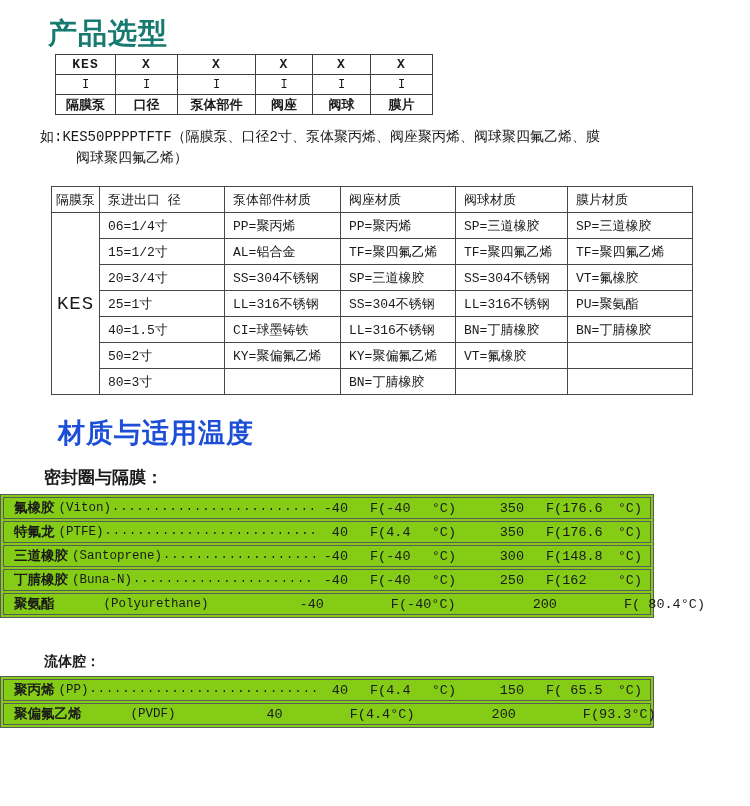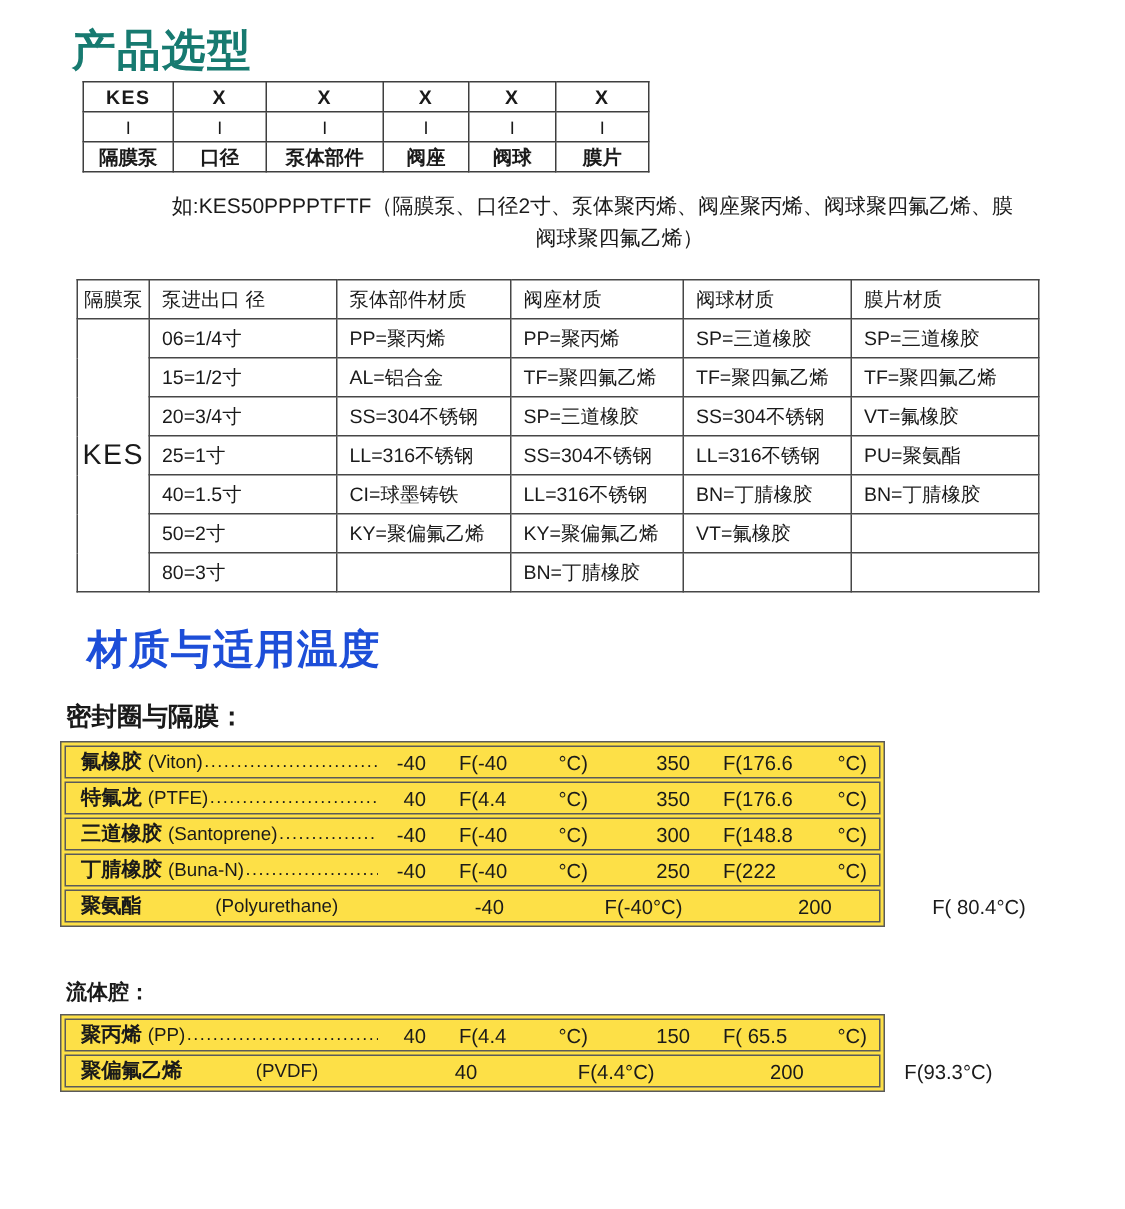--- a/index.html
+++ b/index.html
@@ -1,19 +1,19 @@
 <!DOCTYPE html>
 <html><head>
 <meta charset="utf-8">
 <style>
   * { margin:0; padding:0; box-sizing:border-box; }
   html,body { background:#fff; }
   .page {
     position:relative; width:750px; height:806px; background:#ffffff;
-    font-family:Liberation Sans, sans-serif; color:#1a1a1a; overflow:hidden;border-radius:21px;
+    font-family:Liberation Mono, monospace; color:#1a1a1a; overflow:hidden;border-radius:21px;
   }
   .h1 {
     margin:14px 0 0 48px; font-size:29px; font-weight:700;
     color:#177a70; letter-spacing:1px;
   }
   .h2 {
     margin:20px 0 0 58px; font-size:27px; font-weight:700;
     color:#1d4ed8; letter-spacing:1px;
   }
   .sublabel { margin:37px 0 6px 48px; font-size:15px; font-weight:700; }
@@ -23,34 +23,34 @@
   
   table.model { border-collapse:collapse; margin-left:55px; table-layout:fixed; width:377px; }
   table.model td {
     border:1px solid #3f3f3f; height:20px; text-align:center;
     font-size:13px; vertical-align:middle;
   }
   table.model tr.r1 td { font-weight:700; letter-spacing:1px; }
   table.model tr.r2 td { font-weight:400; font-size:12px; }
   table.model tr.r3 td { font-weight:700; }
 
-  .example { margin:12px 0 16px 40px; font-size:14px; line-height:21px;text-align:center; }
+  .example { margin:12px 0 16px 40px; font-size:14px; line-height:21px; }
   .example .l2 { margin-left:36px; }
 
   
   table.selector { border-collapse:collapse; margin:17px 0 0 51px; table-layout:fixed; width:641px; }
   table.selector th, table.selector td {
     border:1px solid #474747; height:26px; font-size:13px; font-weight:400;
     text-align:left; padding:0 4px 0 8px; vertical-align:middle; overflow:hidden; white-space:nowrap;
   }
   table.selector th.c-pump, table.selector td.c-kes { text-align:center; padding:0; }
   table.selector td.c-kes { font-size:19px; letter-spacing:1px; font-weight:400; }
 
   
-  .temp-wrap { margin-left:40px; width:550px; border:1px solid #5a5a5a; padding:2px; background:#fde047; }
+  .temp-wrap { width:654px; border:1px solid #5a5a5a; padding:2px; background:#84cc16; }
   .temp-row {
     display:flex; align-items:center; border:1px solid #5a5a5a;
     height:22px; margin-bottom:2px; padding:0 8px 0 10px; font-size:13.5px;
   }
   .temp-row:last-child { margin-bottom:0;gap:45px; }
   .t-name { font-weight:700; white-space:nowrap; }
   .t-en { font-size:12.5px; margin-left:4px; white-space:nowrap; }
   .t-dots { flex:1; overflow:hidden; white-space:nowrap; color:#1a1a1a; margin:0 0 0 1px; }
   .t-dots::after {
     content:"...................................................................................................................................................";
@@ -214,21 +214,21 @@
       <span class="t-high">300</span>
       <span class="t-highc"><span>F(148.8</span><span>°C)</span></span>
     </div>
     <div class="temp-row">
       <span class="t-name">丁腈橡胶</span>
       <span class="t-en">(Buna-N)</span>
       <span class="t-dots"></span>
       <span class="t-low">-40</span>
       <span class="t-lowc"><span>F(-40</span><span>°C)</span></span>
       <span class="t-high">250</span>
-      <span class="t-highc"><span>F(222</span><span>°C)</span></span>
+      <span class="t-highc"><span>F(162</span><span>°C)</span></span>
     </div>
     <div class="temp-row">
       <span class="t-name">聚氨酯</span>
       <span class="t-en">(Polyurethane)</span>
       <span class="t-dots"></span>
       <span class="t-low">-40</span>
       <span class="t-lowc"><span>F(-40</span><span>°C)</span></span>
       <span class="t-high">200</span>
       <span class="t-highc"><span>F( 80.4</span><span>°C)</span></span>
     </div>

